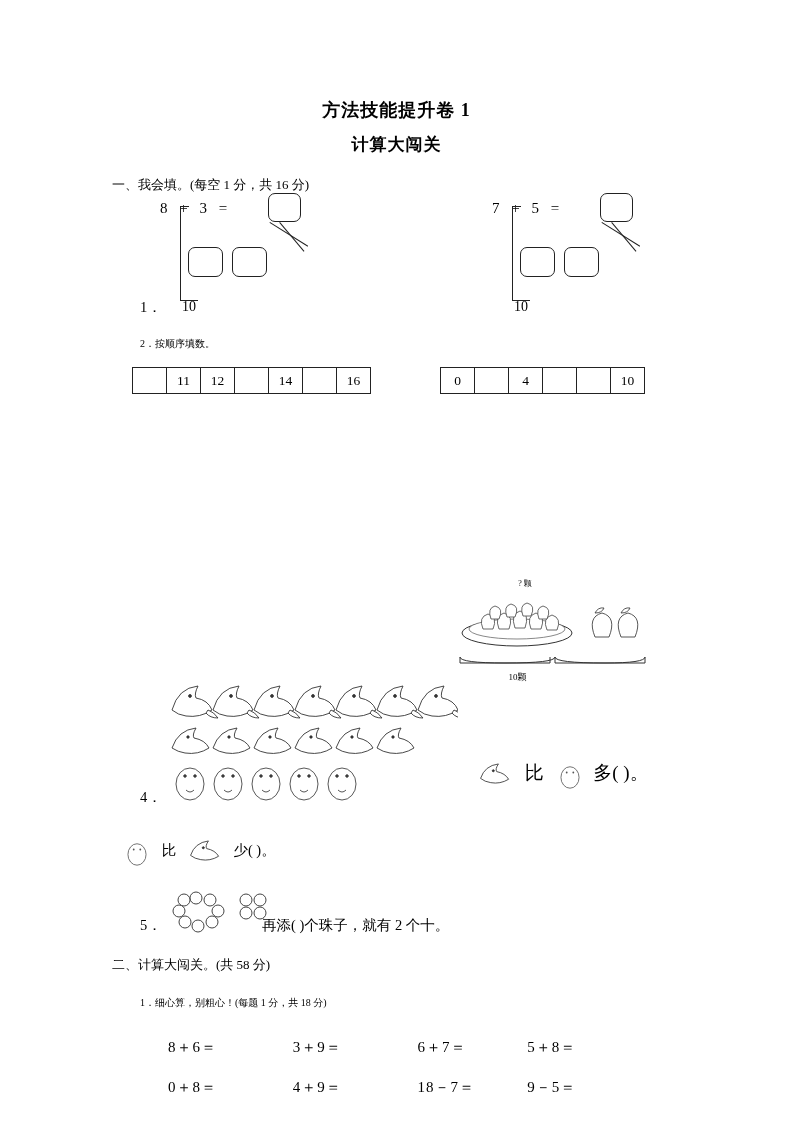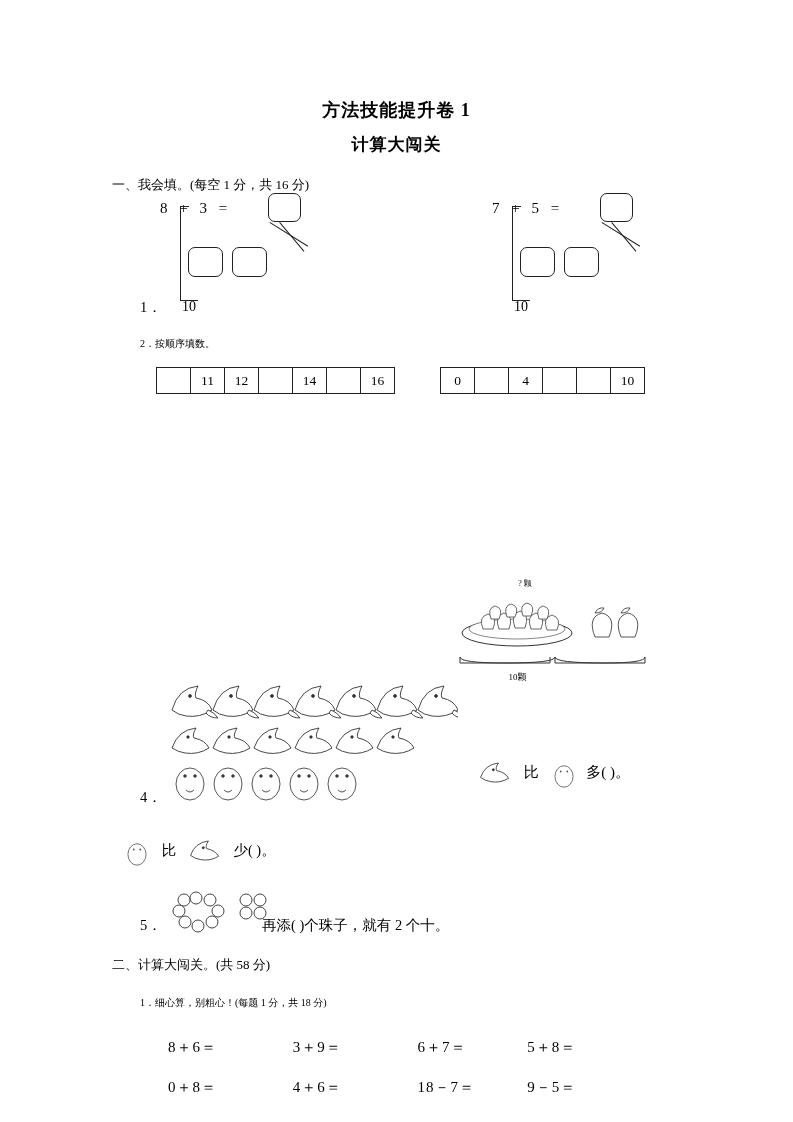--- a/index.html
+++ b/index.html
@@ -133,21 +133,21 @@
     </div>
 
     <div class="q1num" style="top:104px;">1．</div>
   </div>
 
   <div class="item" style="margin-top:8px;">
     <span>2．</span><span>按顺序填数。</span>
   </div>
 
   <div class="seq-row" style="height:32px; margin-top:16px;">
-    <table class="seqtable" style="left:156px;">
+    <table class="seqtable" style="left:132px;">
       <tbody>
           <tr>
         <td></td>
         <td>11</td>
         <td>12</td>
         <td></td>
         <td>14</td>
         <td></td>
         <td>16</td>
       </tr>
@@ -301,21 +301,21 @@
         <g transform="translate(152,0)">
           <ellipse cx="18" cy="26" rx="14" ry="16"></ellipse>
           <circle cx="13" cy="18" r="1.3" fill="#333"></circle>
             <circle cx="23" cy="18" r="1.3" fill="#333"></circle>
           <path d="M14 32 q4 4 8 0"></path>
         </g>
       </g>
     </svg>
   </div>
 
-  <div style="position:absolute; left:478px; top:662px; font-size:15px;">
+  <div style="position:absolute; left:478px; top:662px; font-size:19px;">
     <svg width="34" height="24" viewBox="0 0 40 28" style="vertical-align:middle;">
       <g fill="#fff" stroke="#333" stroke-width="1">
         <path d="M3 18 q5 -15 21 -17 q-4 6 -2 9 q10 2 14 9 q-10 6 -21 4 q-7 -1 -12 -5 z"></path>
         <circle cx="18" cy="9" r="1.2" fill="#333"></circle>
       </g>
     </svg>
     <span style="margin:0 8px;">比</span>
     <svg width="26" height="28" viewBox="0 0 30 34" style="vertical-align:middle;">
       <ellipse cx="15" cy="20" rx="11" ry="13" fill="#fff" stroke="#555" stroke-width="1"></ellipse>
       <circle cx="11" cy="14" r="1.1" fill="#555"></circle>
@@ -372,18 +372,18 @@
 
   <div class="calc-row" style="position:absolute; left:168px; top:940px; margin:0;">
     <span style="width:120px;">8＋6＝</span>
     <span style="width:120px;">3＋9＝</span>
     <span style="width:105px;">6＋7＝</span>
     <span>5＋8＝</span>
   </div>
 
   <div class="calc-row" style="position:absolute; left:168px; top:980px; margin:0;">
     <span style="width:120px;">0＋8＝</span>
-    <span style="width:120px;">4＋6＝</span>
+    <span style="width:120px;">4＋9＝</span>
     <span style="width:105px;">18－7＝</span>
     <span>9－5＝</span>
   </div>
 
 </div>
 
 </body></html>

